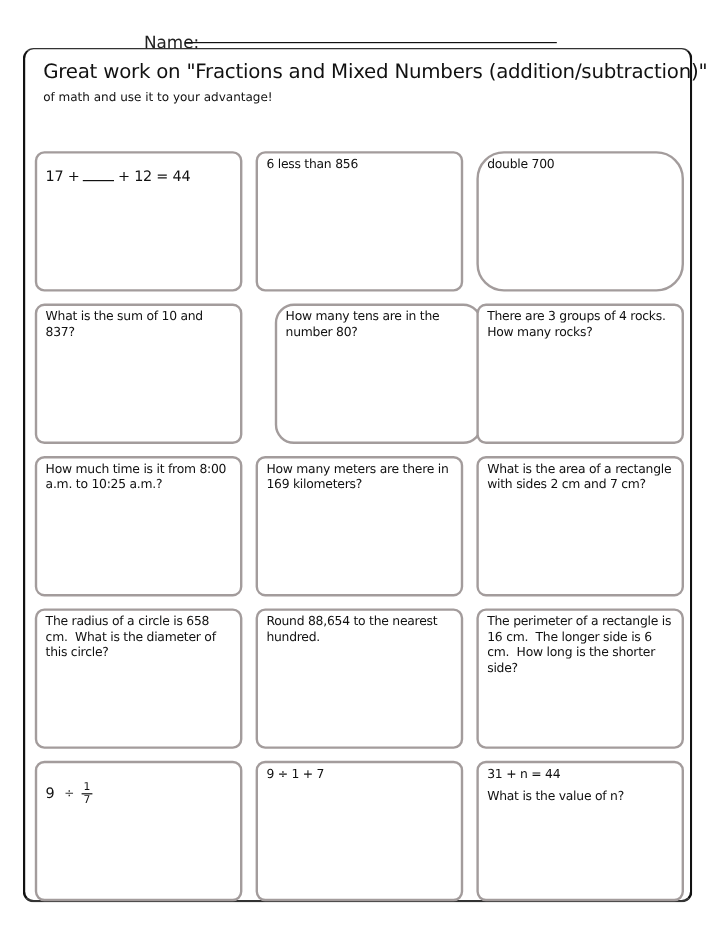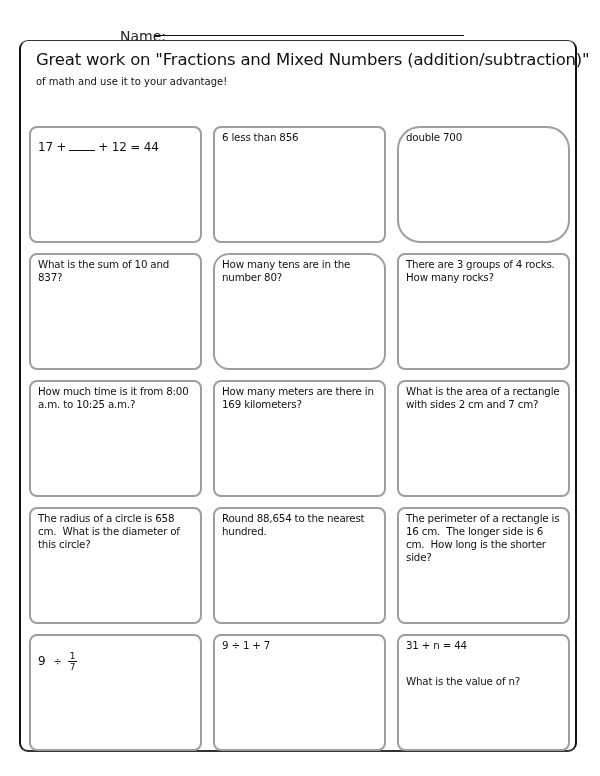--- a/index.html
+++ b/index.html
@@ -112,21 +112,21 @@
     .frac-wrap .op { margin: 0 6px 0 8px; font-size: 10px; color: #333; }
     .frac {
       display: inline-flex;
       flex-direction: column;
       align-items: center;
       font-size: 9px;
       line-height: 10px;
     }
     .frac .num { padding: 0 2px; border-bottom: 1px solid #111; }
     .frac .den { padding: 0 2px; }
-    .q-gap { margin-top: 23px; }
+    .q-gap { margin-top: 6px; }
   </style>
 </head>
 <body>
 
 <div class="name-row">
   <span class="name-label">Name:</span>
   <span class="name-line"></span>
 </div>
 
 <div class="outer-frame"></div>
@@ -145,21 +145,21 @@
   <div class="card" style="left:184px;top:0;">
     <div class="q">6 less than 856</div>
   </div>
   <div class="card" style="left:368px;top:0;border-radius:23px;">
     <div class="q">double 700</div>
   </div>
 
   <div class="card" style="left:0;top:127px;">
     <div class="q">What is the sum of 10 and 837?</div>
   </div>
-  <div class="card" style="left:184px;top:127px;border-radius:16px;">
+  <div class="card" style="left:200px;top:127px;border-radius:16px;">
     <div class="q">How many tens are in the number 80?</div>
   </div>
   <div class="card" style="left:368px;top:127px;">
     <div class="q">There are 3 groups of 4 rocks.  How many rocks?</div>
   </div>
 
   <div class="card" style="left:0;top:254px;">
     <div class="q">How much time is it from 8:00 a.m. to 10:25 a.m.?</div>
   </div>
   <div class="card" style="left:184px;top:254px;">

